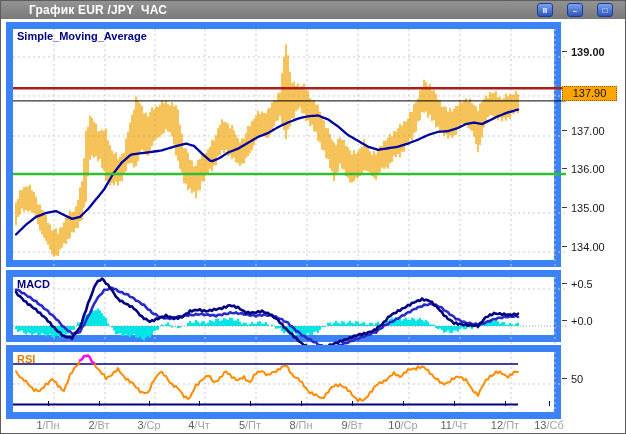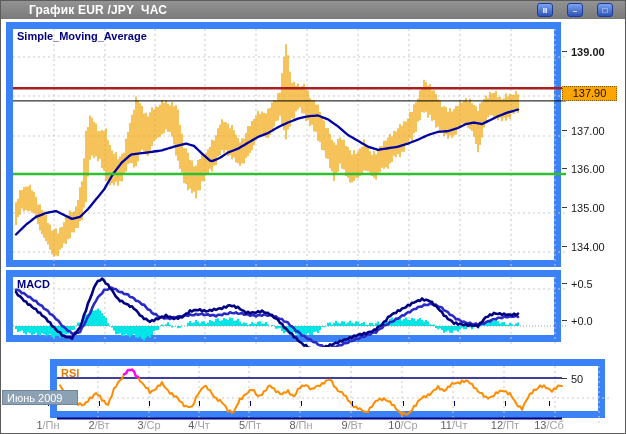--- a/index.html
+++ b/index.html
@@ -7,21 +7,21 @@
   .titlebar{position:absolute;left:0;top:0;width:624px;height:18px;background:linear-gradient(#939393,#7a7a7a);display:flex;align-items:center;padding-left:21px;}
   .title{color:#fff;font-size:12px;font-weight:600;padding-left:7px;letter-spacing:.2px;white-space:pre;}
   .btns{position:absolute;right:3px;top:2px;display:flex;gap:14px;}
   .tb{width:16px;height:14px;border-radius:3px;display:flex;align-items:center;justify-content:center;color:#fff;font-size:8px;font-weight:bold;cursor:default;box-sizing:border-box;}
   .tb.blue{background:linear-gradient(#7da2ef,#2d55b8);border:1px solid #1c3d95;}
   .tb.red{background:linear-gradient(#ef8578,#c television2323);background:linear-gradient(#ef8578,#c62323);border:1px solid #8f1a1a;font-size:10px;}
   .content{position:absolute;left:0;top:18px;width:624px;height:415px;background:#ffffff;}
   .panel{position:absolute;border:7px solid #3b82f6;box-sizing:border-box;background:#fff;}
   .panel-price{left:5px;top:3px;width:555px;height:245px;}
   .panel-macd{left:5px;top:251px;width:555px;height:72px;padding-left:46px;}
-  .panel-rsi{left:5px;top:340px;width:555px;height:59px;margin-left:44px;}
+  .panel-rsi{left:5px;top:326px;width:555px;height:74px;}
   .panel svg{position:absolute;left:0;top:0;}
   .ind-label{position:absolute;left:4px;top:1px;font-size:11px;font-weight:bold;z-index:3;}
   .lbl-navy{color:#000080;}
   .lbl-orange{color:#e07d00;}
   .scale-col{position:absolute;left:560px;top:0;width:64px;height:400px;}
   .scale-item{position:absolute;font-size:11px;color:#1a1a1a;transform:translateY(-50%);left:10px;white-space:nowrap;}
   .scale-tick{position:absolute;width:5px;height:1px;background:#3c3c3c;left:1px;}
   .axis{position:absolute;left:0;top:381px;width:624px;height:24px;}
   .axis-tick{position:absolute;top:1px;width:1px;height:5px;background:#000060;}
   .axis-label{position:absolute;top:7px;font-size:11px;transform:translateX(-50%);white-space:nowrap;margin-top:12px;}
@@ -665,16 +665,15 @@
         <div class="axis-tick" style="left: 402px;"></div>
         <div class="axis-label" style="left: 402px;"><b>10</b><i>/Ср</i></div>
         <div class="axis-tick" style="left: 453px;"></div>
         <div class="axis-label" style="left: 453px;"><b>11</b><i>/Чт</i></div>
         <div class="axis-tick" style="left: 504px;"></div>
         <div class="axis-label" style="left: 504px;"><b>12</b><i>/Пт</i></div>
         <div class="axis-tick" style="left: 548px;"></div>
         <div class="axis-label" style="left: 548px;"><b>13</b><i>/Сб</i></div>
       </div>
 
-    <div class="month-badge">Июнь 2009</div>
     <div class="price-badge" style="top: 67px;">137.90</div>
   </div>
 </div>
 
 </body></html>

